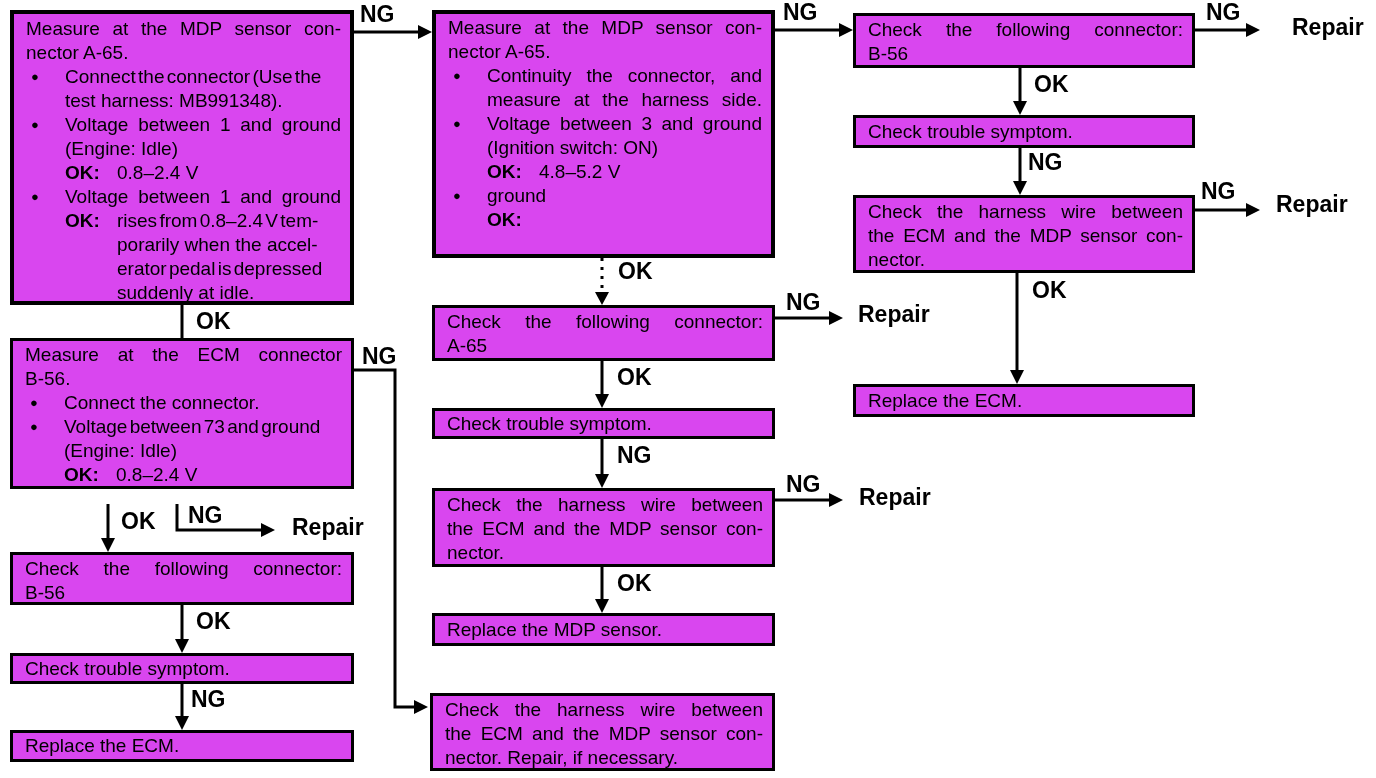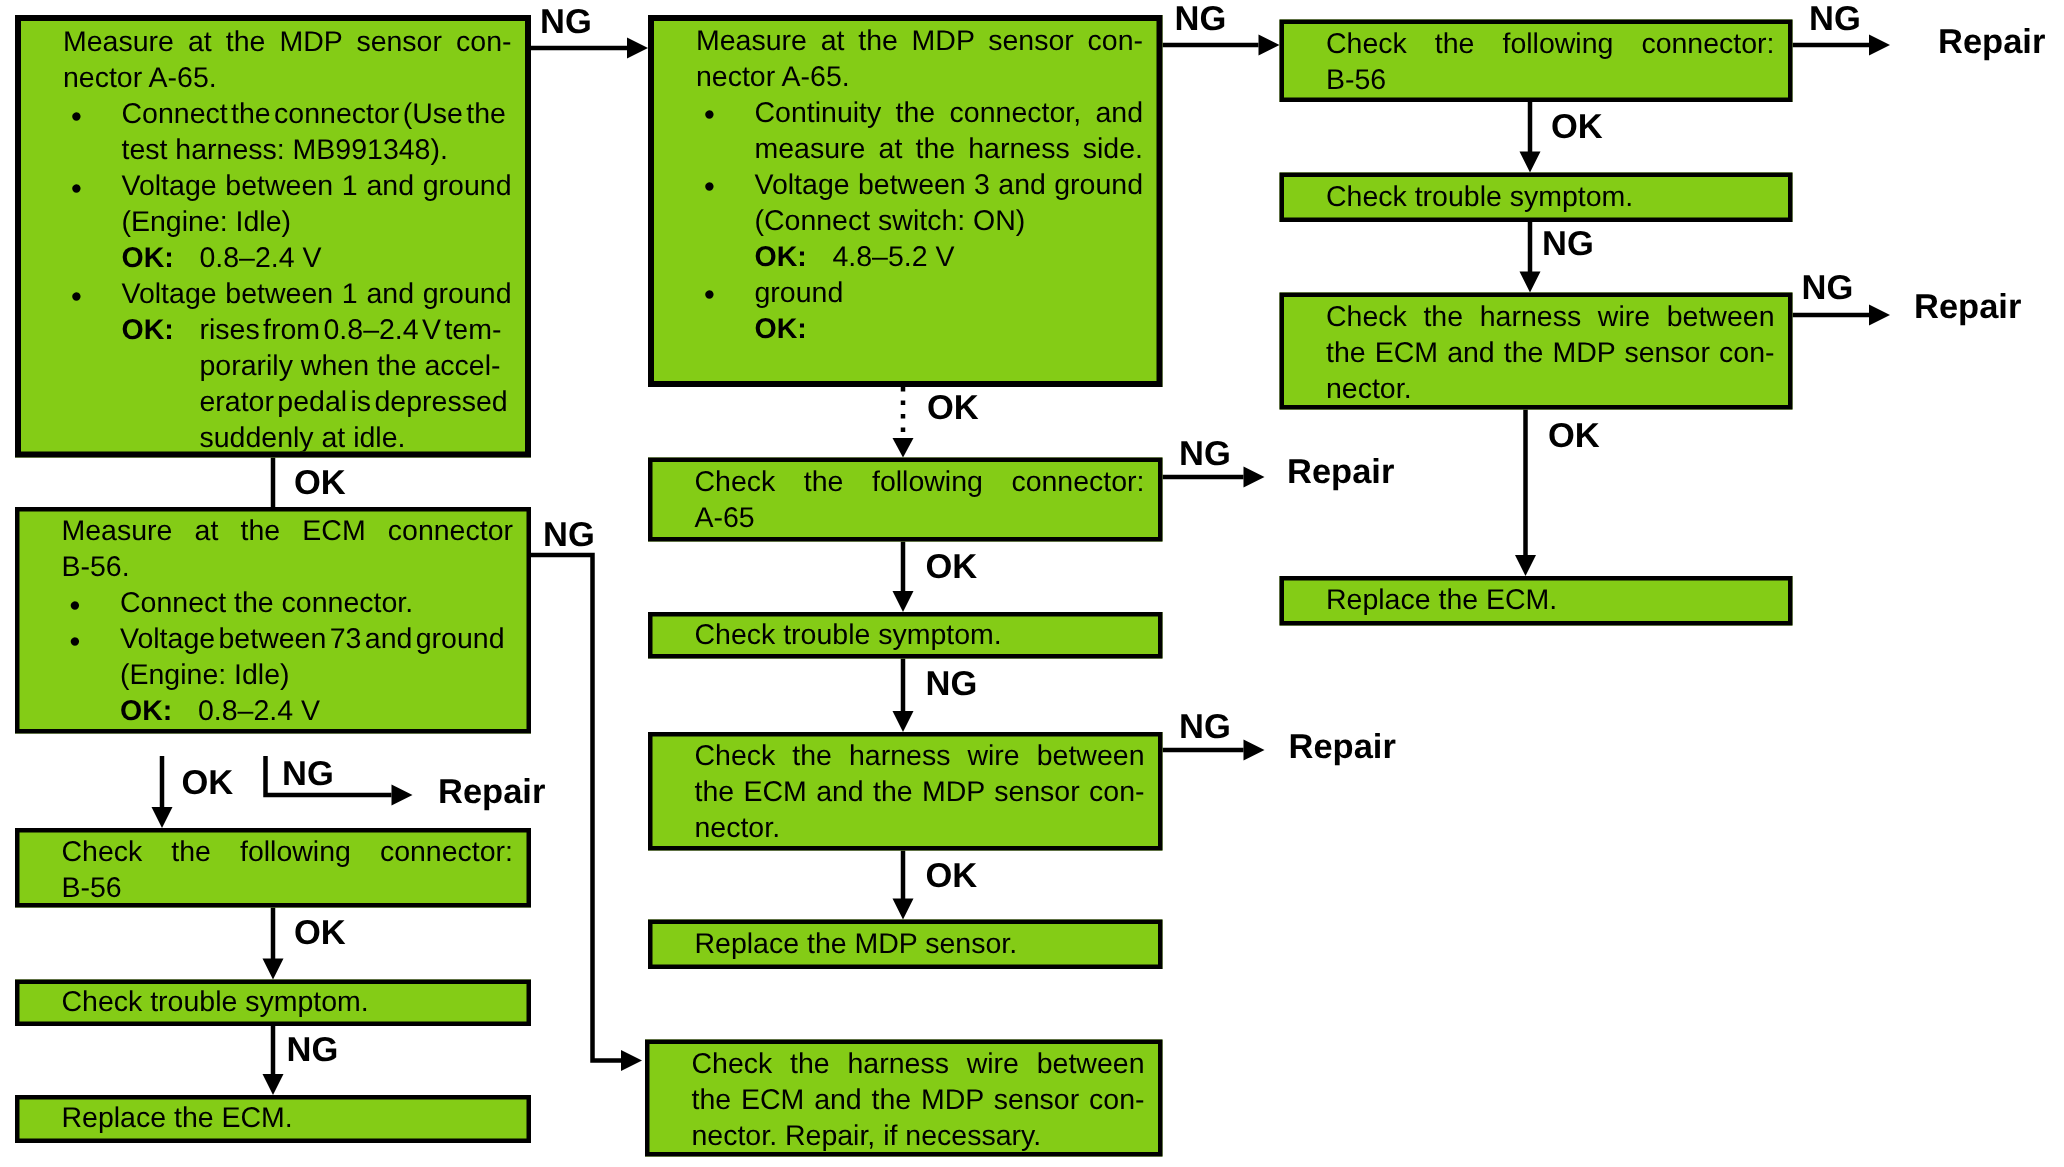--- a/index.html
+++ b/index.html
@@ -2,22 +2,22 @@
 <html><head>
 <meta charset="utf-8">
 <style>
   html,body { margin:0; padding:0; background:#fff; }
   .canvas {
     position:relative; width:1376px; height:778px; background:#ffffff;
     font-family:"Liberation Sans", sans-serif; color:#000;
     overflow:hidden;
   }
   .box {
-    position:absolute; box-sizing:border-box; background:#84cc16;
-    border:3px solid #000; padding:2px 9px 0 28px;
+    position:absolute; box-sizing:border-box; background:#d946ef;
+    border:3px solid #000; padding:2px 9px 0 12px;
     font-size:19px; line-height:24px; overflow:hidden;
   }
   .box.big { border-width:4px; padding-top:3px; }
   .ln { display:block; }
   .j  { text-align:justify; text-align-last:justify; }
   .t  { word-spacing:-3px; }
   .bold { font-weight:normal; }
   .bullet-row { display:flex; }
   .bullet-marker { flex:0 0 34px; width:34px; padding-left:5px; font-size:13px; }
   .bullet-body { flex:1; min-width:0; }
@@ -202,21 +202,21 @@
       <span class="bullet-marker">●</span>
       <div class="bullet-body">
         <div class="ln j">Continuity the connector, and</div>
         <div class="ln j">measure at the harness side.</div>
       </div>
     </div>
     <div class="bullet-row">
       <span class="bullet-marker">●</span>
       <div class="bullet-body">
         <div class="ln j">Voltage between 3 and ground</div>
-        <div class="ln">(Connect switch: ON)</div>
+        <div class="ln">(Ignition switch: ON)</div>
         <div class="ok-row">
           <span class="ok-label">OK:</span>
           <span class="ok-value">4.8–5.2 V</span>
         </div>
       </div>
     </div>
     <div class="bullet-row">
       <span class="bullet-marker">●</span>
       <div class="bullet-body">
         <div class="ln">ground</div>

